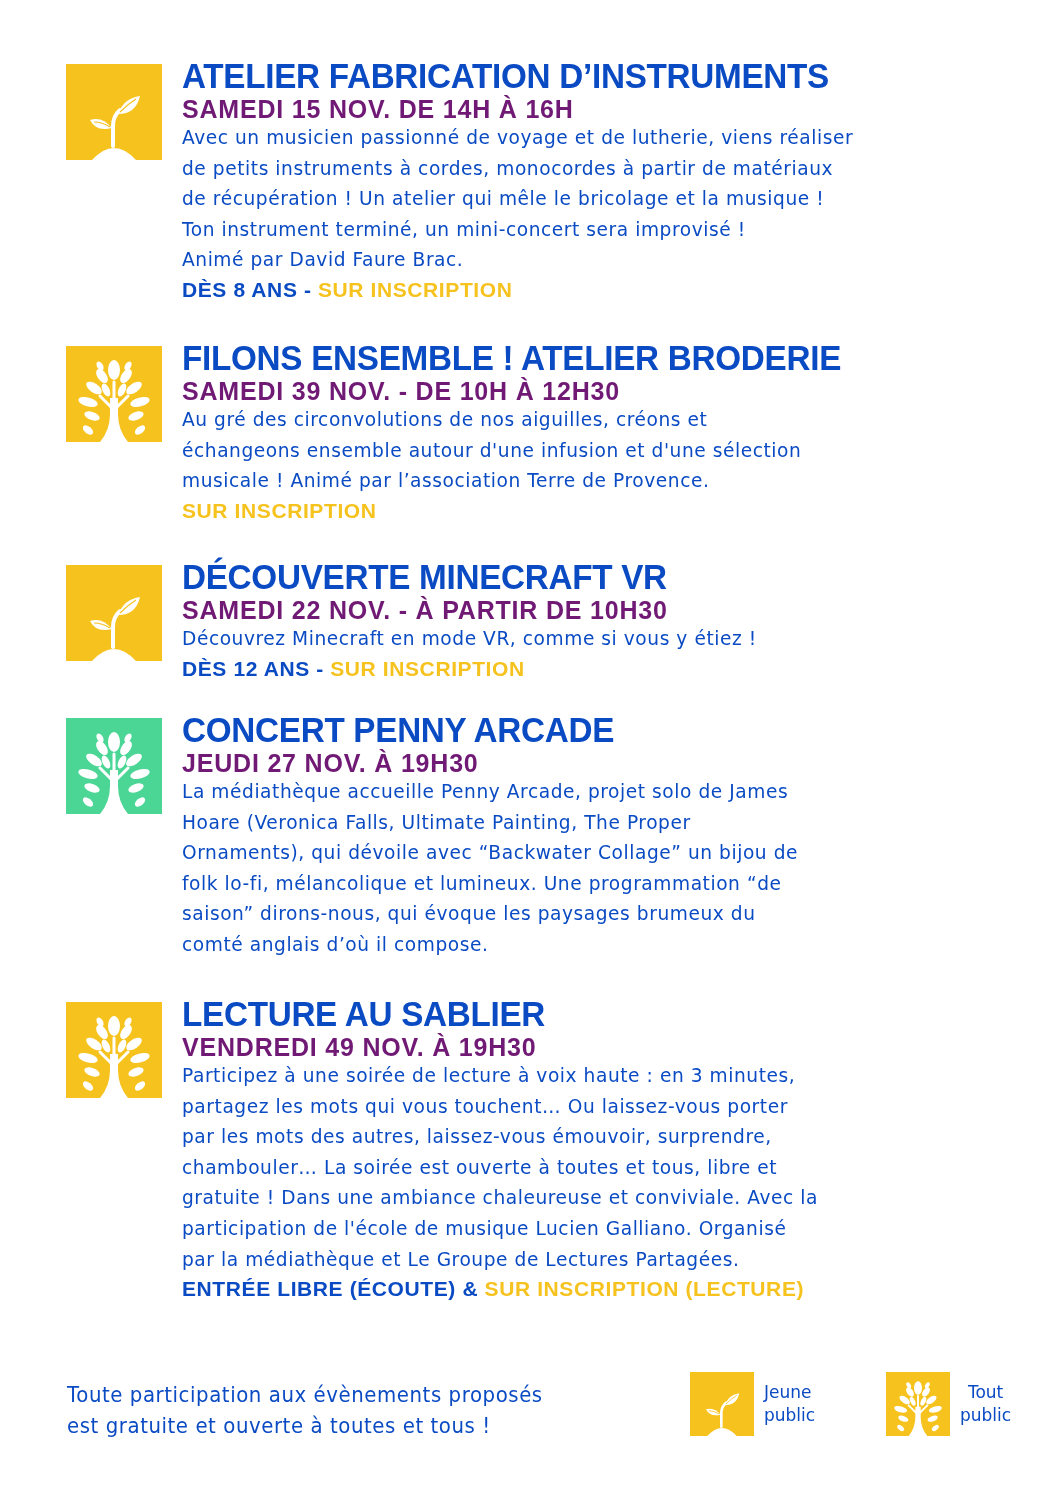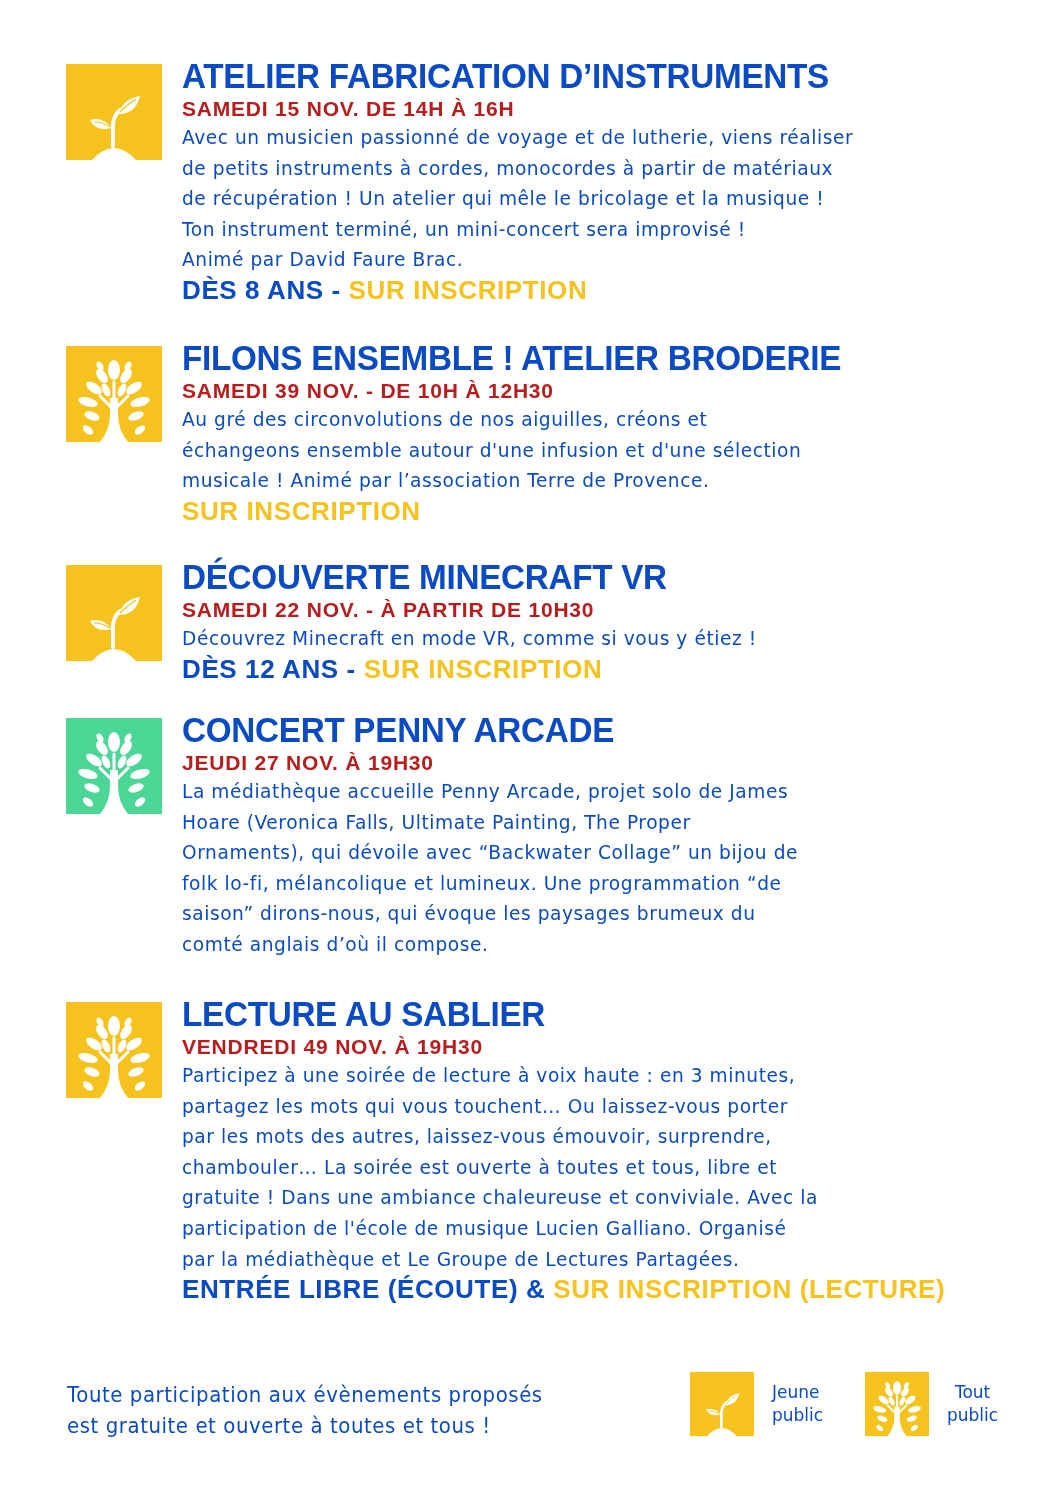--- a/index.html
+++ b/index.html
@@ -41,41 +41,41 @@
       line-height: 40px;
       color: #0a4bc4;
       letter-spacing: -0.3px;
       white-space: nowrap;
       transform: scaleX(0.95);
       transform-origin: left center;
     }
     .date {
       font-family: "Liberation Sans", sans-serif;
       font-weight: bold;
-      font-size: 21px;
+      font-size: 25px;
       line-height: 26px;
-      color: #b91c1c;
+      color: #701a75;
       letter-spacing: 0.8px;
       white-space: nowrap;
     }
     .desc {
       font-family: "DejaVu Sans", sans-serif;
       font-size: 20px;
       line-height: 30.6px;
       color: #0a4bc4;
       letter-spacing: 0.6px;
       transform: scaleX(0.93);
       transform-origin: left top;
       width: 920px;
     }
     .desc .line { display: block; white-space: nowrap; }
     .tags {
       font-family: "Liberation Sans", sans-serif;
       font-weight: bold;
-      font-size: 26px;
+      font-size: 21px;
       line-height: 30px;
       letter-spacing: 0.6px;
       white-space: nowrap;
     }
     .tag-blue { color: #0a4bc4; }
     .tag-yellow { color: #f6c21e; }
 
     .footer-text {
       position: absolute;
       left: 67px;
@@ -95,25 +95,25 @@
       display: flex;
       align-items: center;
     }
     .legend .legend-icon { width: 64px; height: 64px; }
     .legend .legend-icon svg { display:block; width: 64px; height: 64px; }
     .legend .legend-label {
       font-family: "DejaVu Sans", sans-serif;
       font-size: 17px;
       line-height: 23px;
       color: #0a4bc4;
-      margin-left: 18px;
+      margin-left: 10px;
     }
     .legend .legend-label .line { display: block; white-space: nowrap; }
     .legend-jeune { left: 690px; }
-    .legend-tout { left: 865px; }
+    .legend-tout { left: 886px; }
     .legend-tout .legend-label { text-align: center; }
   </style>
 </head>
 <body>
 
 <svg width="0" height="0" style="position:absolute" aria-hidden="true">
   <defs>
     <g id="sprout-glyph">
 
       <path d="M26 96 Q48 72 70 96 Z" fill="#ffffff"></path>

